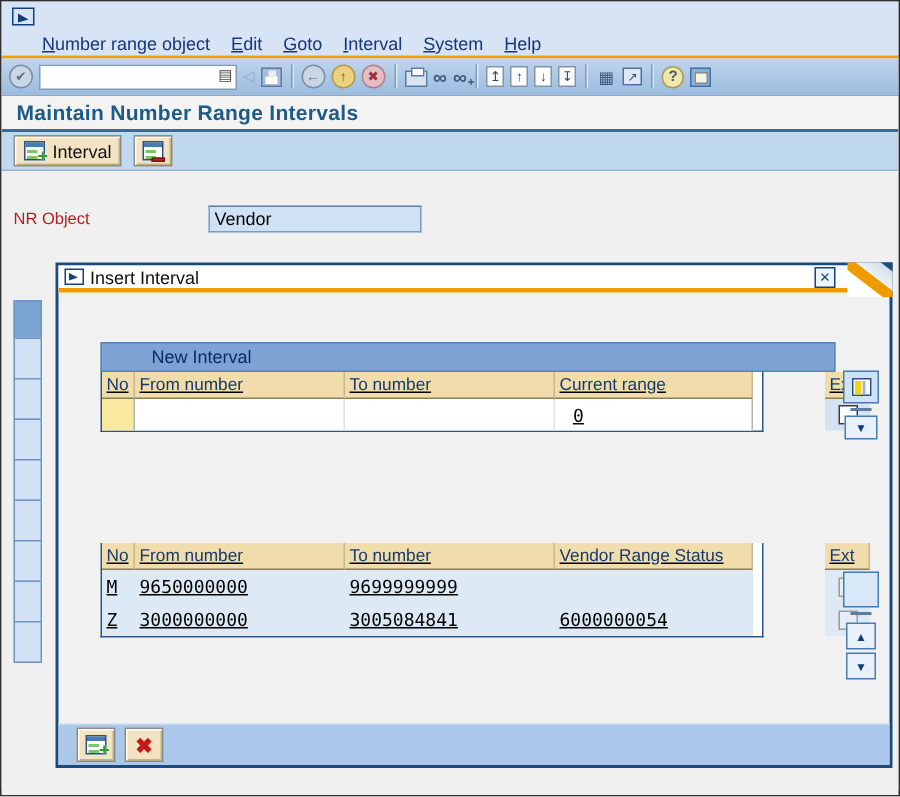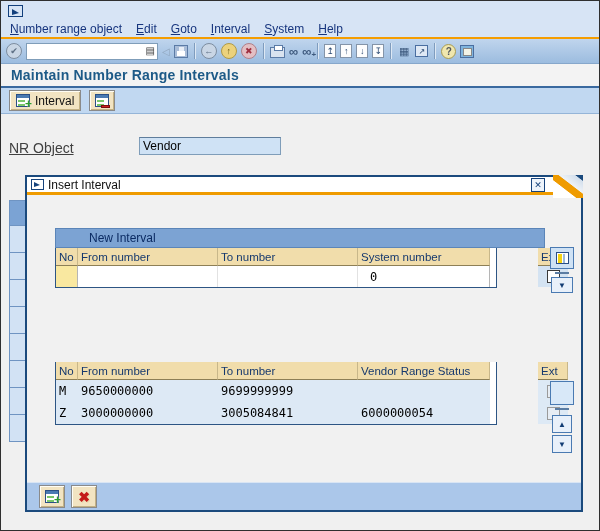--- a/index.html
+++ b/index.html
@@ -8,21 +8,21 @@
     width:600px; height:531px; position:relative;
     border:1px solid #2f2f2f; background:#f0f0f0;
     font-family:"Liberation Sans", sans-serif; font-size:11px; color:#000;
     overflow:hidden;
   }
   
   .win-titlebar { height:19px; background:#d7e4f5; display:flex; align-items:center; padding-left:7px; }
   .sap-logo { width:15px; height:12px; border:1px solid #123f7c; position:relative; background:#d7e4f5; }
   .sap-logo::after { content:""; position:absolute; left:3px; top:3px; width:0; height:0;
     border-left:7px solid #123f7c; border-top:4px solid transparent; border-bottom:2px solid transparent; }
-  .menubar { height:17px; background:#d7e4f5; display:flex; align-items:center; padding-left:2px; }
+  .menubar { height:17px; background:#d7e4f5; display:flex; align-items:center; padding-left:20px; }
   .menu-item { display:inline-block; padding:0 7px; font-size:12px; color:#17357e; cursor:default; }
   .menu-item::first-letter { text-decoration:underline; }
   .orange-rule { height:2px; background:#f59d00; }
   
   .toolbar { height:25px; background:linear-gradient(#c0d5ed,#9cbcdf); border-bottom:1px solid #86a7cb;
     display:flex; align-items:center; padding:0 5px; gap:4px; }
   .tb-circle { width:16px; height:16px; border-radius:50%; display:flex; align-items:center; justify-content:center;
     font-size:9px; border:1px solid #7d8da0; background:#c9d6e5; color:#5d6f84; flex:0 0 auto; }
   .tb-circle.exit { background:#ecd27c; border-color:#b09a48; color:#6b5a14; }
   .tb-circle.cancel { background:#e3bfc4; border-color:#b08088; color:#a03040; }
@@ -60,47 +60,47 @@
     display:flex; align-items:center; gap:5px; padding:0 6px; font-size:12px; color:#111; cursor:default; }
   .tbl-icon { width:14px; height:13px; border:1px solid #2a4f86; background:#fff; position:relative; flex:0 0 auto; }
   .tbl-icon::before { content:""; position:absolute; left:0; right:0; top:0; height:3px; background:#4a7ab2; }
   .tbl-icon i { position:absolute; left:1px; top:5px; width:7px; height:2px; background:#7ac66a; }
   .tbl-icon i+i { top:9px; }
   .tbl-icon .plus { position:absolute; right:-3px; bottom:-4px; width:auto; height:auto; background:none;
     color:#2f9e2f; font-weight:bold; font-style:normal; font-size:12px; line-height:1; text-shadow:0 0 1px #fff; }
   .tbl-icon .minus { position:absolute; right:-2px; bottom:-2px; width:9px; height:3px; background:#cc2222; border:1px solid #7a1010; }
   
   .work-area { position:relative; height:412px; background:#f0f0f0; }
-  .nr-label { position:absolute; left:8px; top:26px; font-size:14px; color:#404040;text-decoration:underline; }
+  .nr-label { position:absolute; left:8px; top:26px; font-size:11px; color:#b91c1c; }
   .nr-field { position:absolute; left:138px; top:23px; width:142px; height:18px;
     background:#cfe2f5; border:1px solid #7f9db9; border-top-color:#5f7d9c;
     color:#000000; font-size:12px; padding:1px 0 0 3px; }
   .left-strip { position:absolute; left:8px; top:86px; width:19px; }
   .strip-cell { width:19px; height:28px; background:#d2e2f4; border:1px solid #6f94c2; margin-top:-1px; }
   .strip-cell.first { height:26px; background:#7ba3d4; margin-top:0; }
   
-  .dialog { position:absolute; left:24px; top:61px; width:558px; height:337px;
+  .dialog { position:absolute; left:36px; top:61px; width:558px; height:337px;
     border:2px solid #1b4a7d; background:#f1f1f1; display:flex; flex-direction:column; }
   .dlg-titlebar { height:18px; background:#fff; border-bottom:3px solid #ef9b00;
     display:flex; align-items:center; gap:4px; padding-left:4px; position:relative; }
   .dlg-icon { width:13px; height:11px; border:1px solid #16437c; position:relative; background:#fff; flex:0 0 auto; }
   .dlg-icon::after { content:""; position:absolute; left:2px; top:2px; width:0; height:0;
     border-left:6px solid #16437c; border-top:3px solid transparent; border-bottom:2px solid transparent; }
   .dlg-title { font-size:12px; color:#101010; }
   .dlg-close { position:absolute; right:36px; top:1px; width:14px; height:14px; border:1px solid #16437c;
     background:#eef4fb; color:#16437c; font-size:9px; display:flex; align-items:center; justify-content:center; cursor:default; }
   .dogear { position:absolute; right:-2px; top:-2px; width:30px; height:23px;
     background:linear-gradient(to top right, #ffffff 38%, #ef9b00 40%, #ef9b00 58%, #eef2f7 60%, #d3dfec 86%, #1b4a7d 88%); }
   .dlg-content { flex:1; position:relative; padding-left:28px; }
   .group { position:relative; width:520px; }
   .group.new { margin-top:33px; }
   .group.existing { margin-top:74px; }
   .group-band { width:490px; height:20px; background:#7ca3d3; border:1px solid #5b85b8;
     display:flex; align-items:center; padding-left:33px; color:#0b2b63; font-size:12px; }
-  .grid { width:442px; border:1px solid #2d5584; border-top:none; background:#fff; }
+  .grid { width:442px; border:1px solid #2d5584; border-top:none; background:#fff;text-decoration:underline; }
   .grid-row { display:flex; }
   .cell { border-right:1px solid #b5b5b5; border-bottom:1px solid #cccccc; display:flex; align-items:center; overflow:hidden; }
   .cell:last-child { border-right:none;margin-left:48px; }
   .c-no { width:22px; flex:0 0 22px; }
   .c-from { width:140px; flex:0 0 140px; }
   .c-to { width:140px; flex:0 0 140px; }
   .c-cur { width:132px; flex:0 0 132px; }
   .c-ext { width:30px; flex:0 0 30px; justify-content:center; }
   .hdr .cell { height:18px; background:#f1ddab; color:#16396e; font-size:11.5px; padding-left:3px;
     border-right:1px solid #c8b78a; border-bottom:1px solid #8d7f56; }
@@ -238,21 +238,21 @@
 
         <div class="group new">
           <div class="group-band">
             <span>New Interval</span>
           </div>
           <div class="grid">
             <div class="grid-row hdr">
               <div class="cell c-no">No</div>
               <div class="cell c-from">From number</div>
               <div class="cell c-to">To number</div>
-              <div class="cell c-cur">System number</div>
+              <div class="cell c-cur">Current range</div>
               <div class="cell c-ext">Ext</div>
             </div>
             <div class="grid-row new-row">
               <div class="cell c-no"></div>
               <div class="cell c-from"></div>
               <div class="cell c-to"></div>
               <div class="cell c-cur">0</div>
               <div class="cell c-ext">
                 <span class="checkbox"></span>
               </div>

